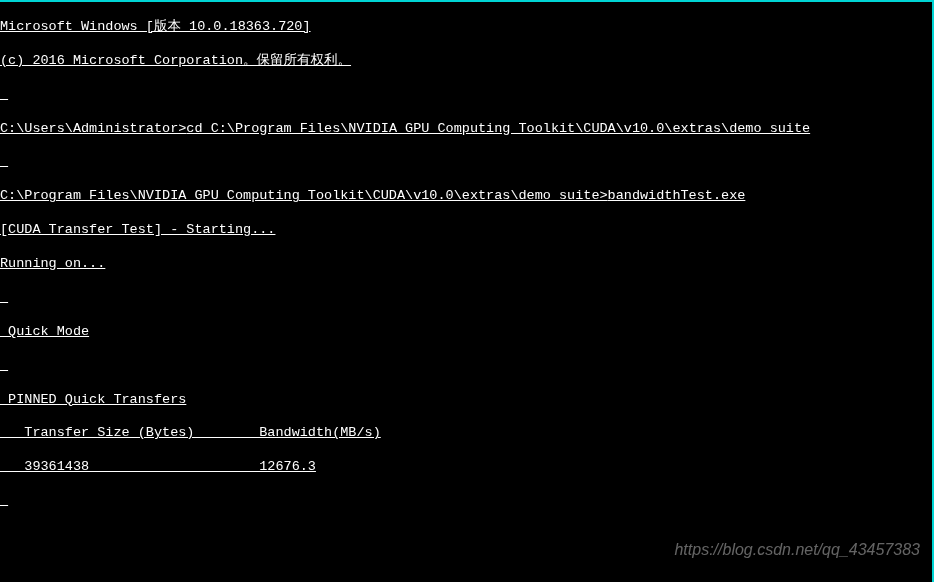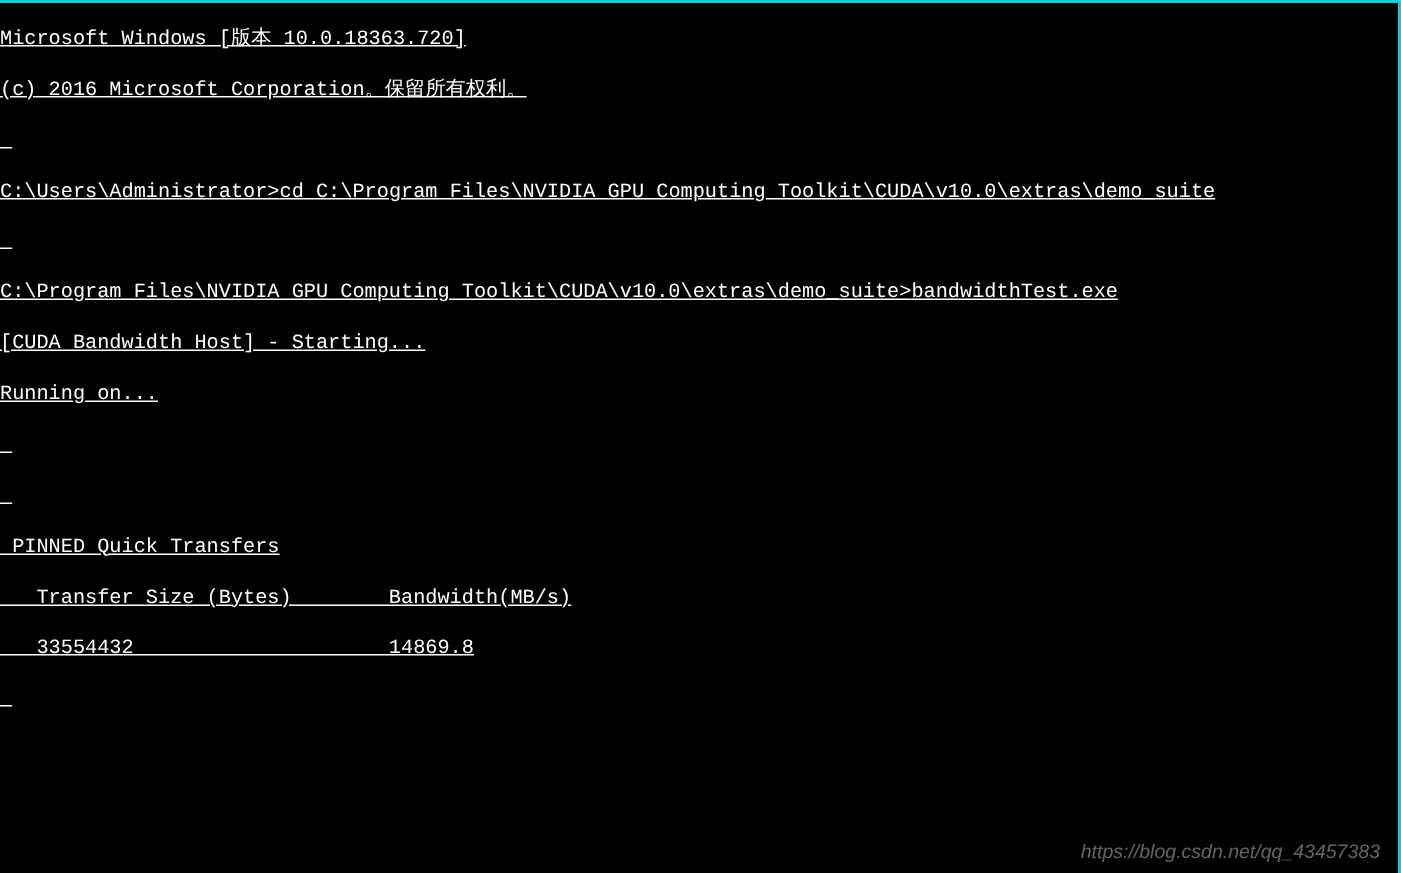--- a/index.html
+++ b/index.html
@@ -30,46 +30,47 @@
     }
     .line {
       min-height: 17px;
       text-decoration: underline;
     }
     @keyframes blink {
       50% { opacity: 0; }
     }
     .watermark {
       position: absolute;
-      bottom: 6px;
+      bottom: 22px;
       right: 12px;
       color: rgba(200, 200, 200, 0.5);
-      font-size: 13px;
+      font-size: 16px;
       font-family: Arial, sans-serif;
       font-style: italic;
     }
   </style>
 </head>
 <body>
 
 <div class="top-border"></div>
 <div class="terminal">
 <div class="line">Microsoft Windows [版本 10.0.18363.720]</div>
 <div class="line">(c) 2016 Microsoft Corporation。保留所有权利。</div>
 <div class="line"> </div>
 <div class="line"><span>C:\Users\Administrator&gt;</span><span>cd C:\Program Files\NVIDIA GPU Computing Toolkit\CUDA\v10.0\extras\demo_suite</span></div>
 <div class="line"> </div>
 <div class="line"><span>C:\Program Files\NVIDIA GPU Computing Toolkit\CUDA\v10.0\extras\demo_suite&gt;</span><span>bandwidthTest.exe</span></div>
-<div class="line">[CUDA Bandwidth Host] - Starting...</div>
+<div class="line">[CUDA Transfer Test] - Starting...</div>
 <div class="line">Running on...</div>
 <div class="line"> </div>
+<div class="line"> Quick Mode</div>
 <div class="line"> </div>
 <div class="line"> PINNED Quick Transfers</div>
 <div class="line">   Transfer Size (Bytes)        Bandwidth(MB/s)</div>
-<div class="line">   33554432                     14869.8</div>
+<div class="line">   39361438                     12676.3</div>
 <div class="line"> </div>
 
 
 
 
 
 
 
 
 

